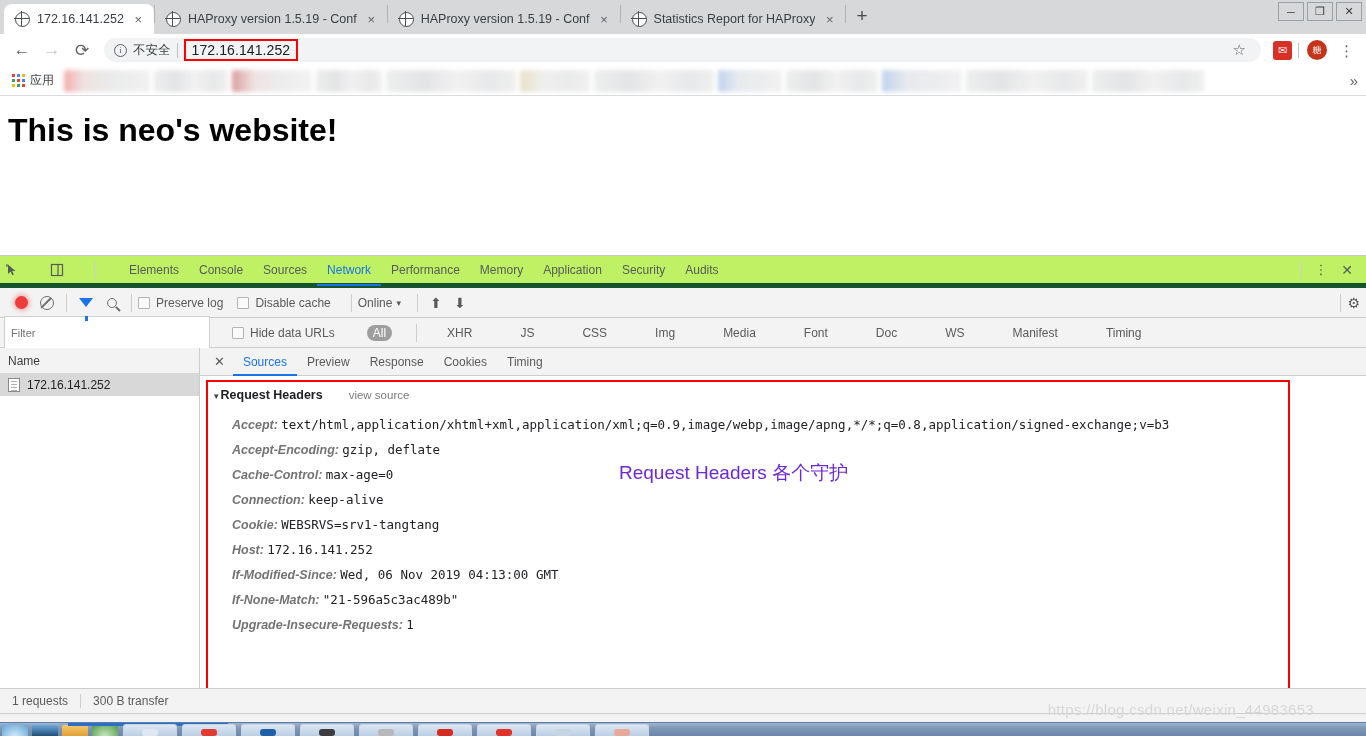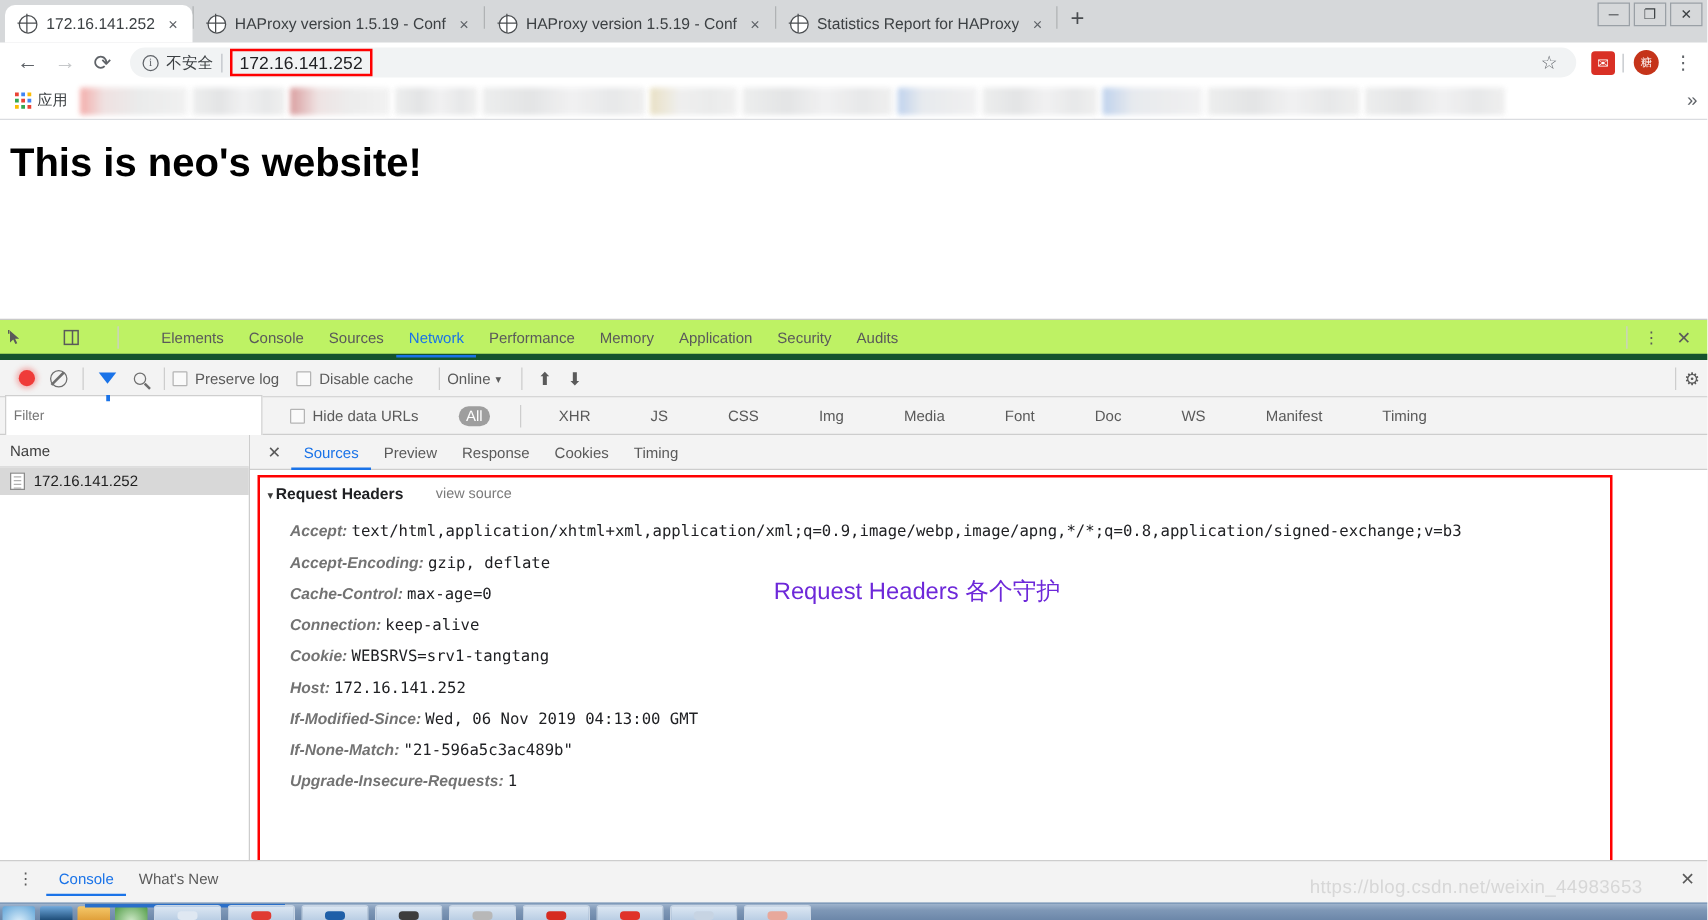--- a/index.html
+++ b/index.html
@@ -383,20 +383,25 @@
             <div class="hdr-row"><span class="hkey">Cookie</span><span class="hkey">:</span> <span class="hval">WEBSRVS=srv1-tangtang</span></div>
             <div class="hdr-row"><span class="hkey">Host</span><span class="hkey">:</span> <span class="hval">172.16.141.252</span></div>
             <div class="hdr-row"><span class="hkey">If-Modified-Since</span><span class="hkey">:</span> <span class="hval">Wed, 06 Nov 2019 04:13:00 GMT</span></div>
             <div class="hdr-row"><span class="hkey">If-None-Match</span><span class="hkey">:</span> <span class="hval">"21-596a5c3ac489b"</span></div>
             <div class="hdr-row"><span class="hkey">Upgrade-Insecure-Requests</span><span class="hkey">:</span> <span class="hval">1</span></div>
           </div>
         </div>
       </div>
     </div>
 
+    <div class="dt-status">
+      <span class="st-item">1 requests</span>
+      <span class="st-sep"></span>
+      <span class="st-item">300 B transfer</span>
+    </div>
 
     <div class="dt-drawer">
       <span class="dw-kebab">⋮</span>
       <span class="dw-tab sel">Console</span>
       <span class="dw-tab">What's New</span>
       <span class="dw-close">✕</span>
     </div>
   </div>
 
   <div class="annot">Request Headers 各个守护</div>

